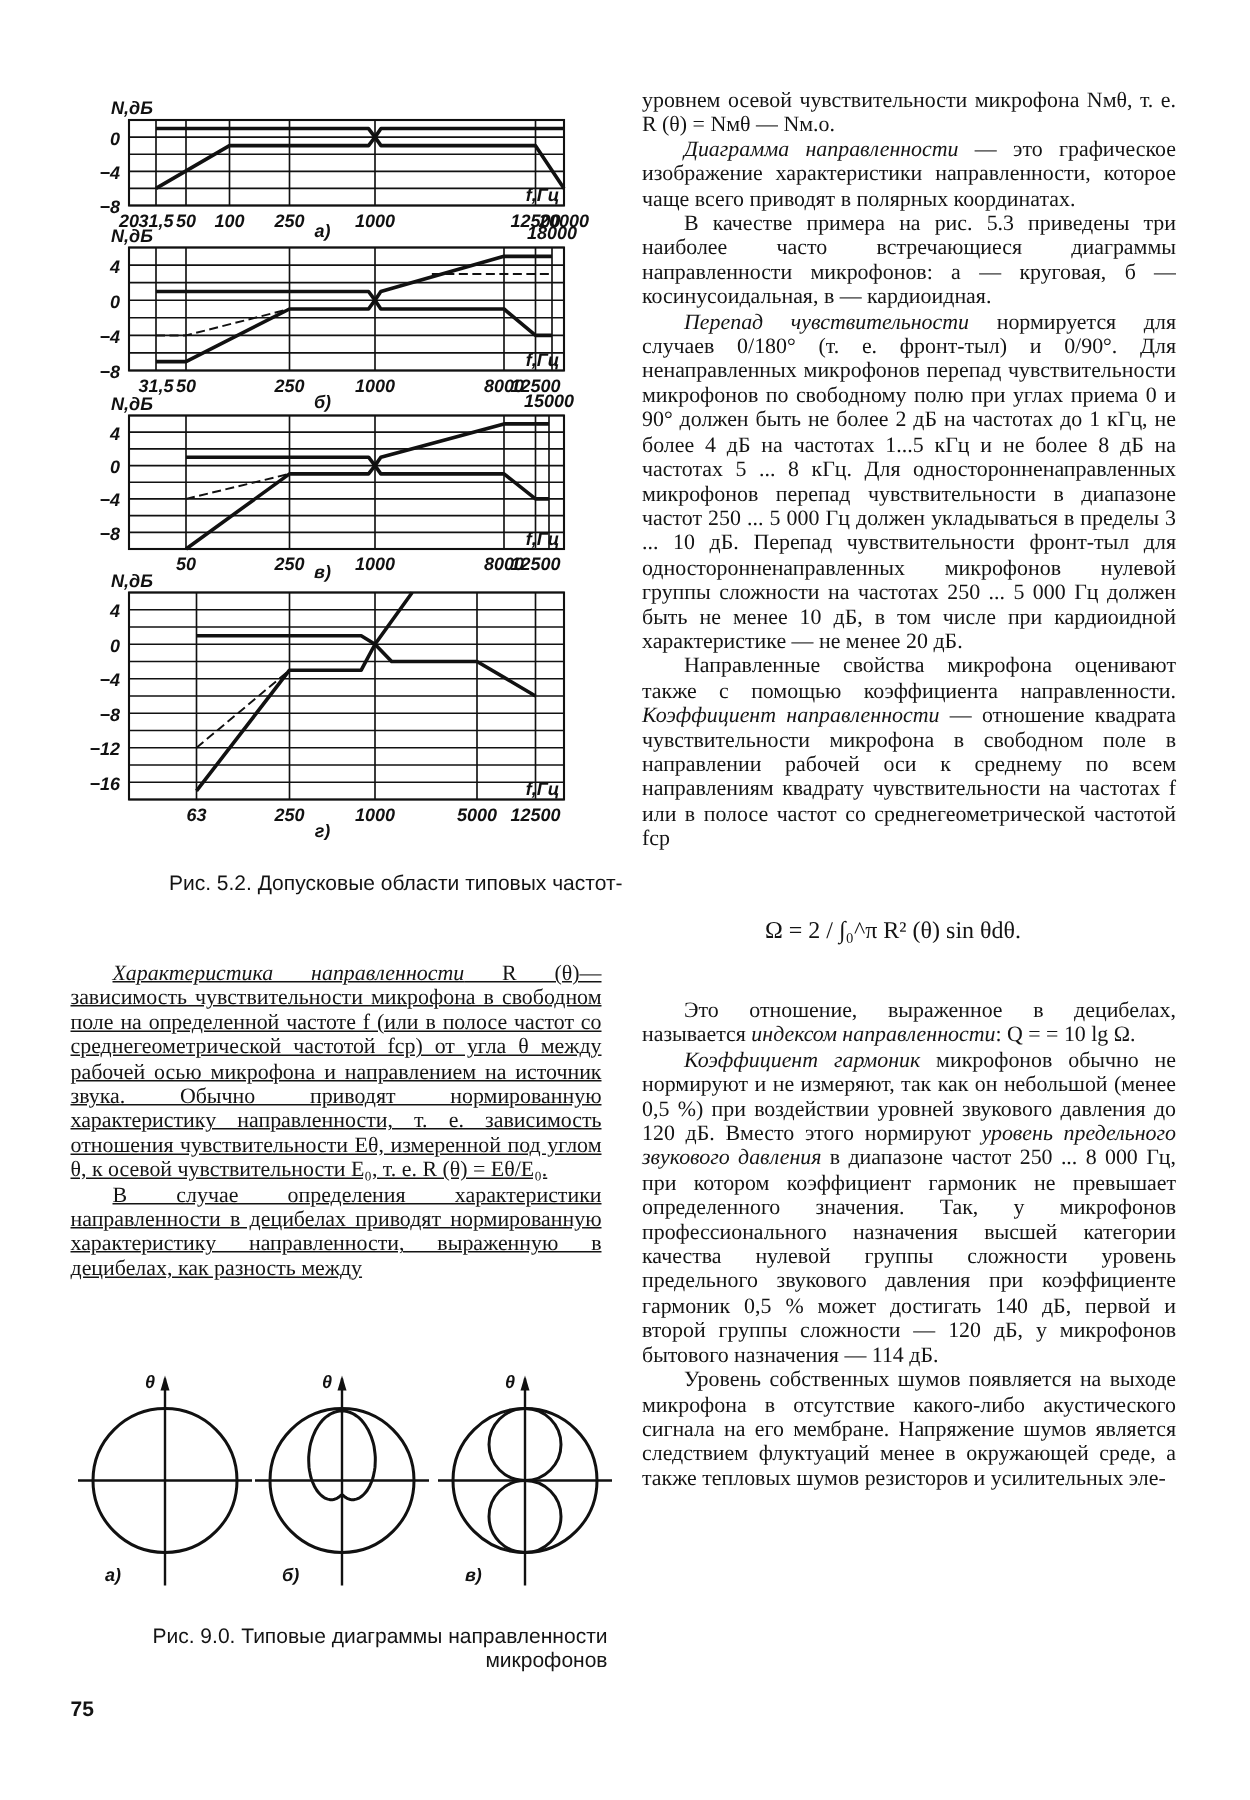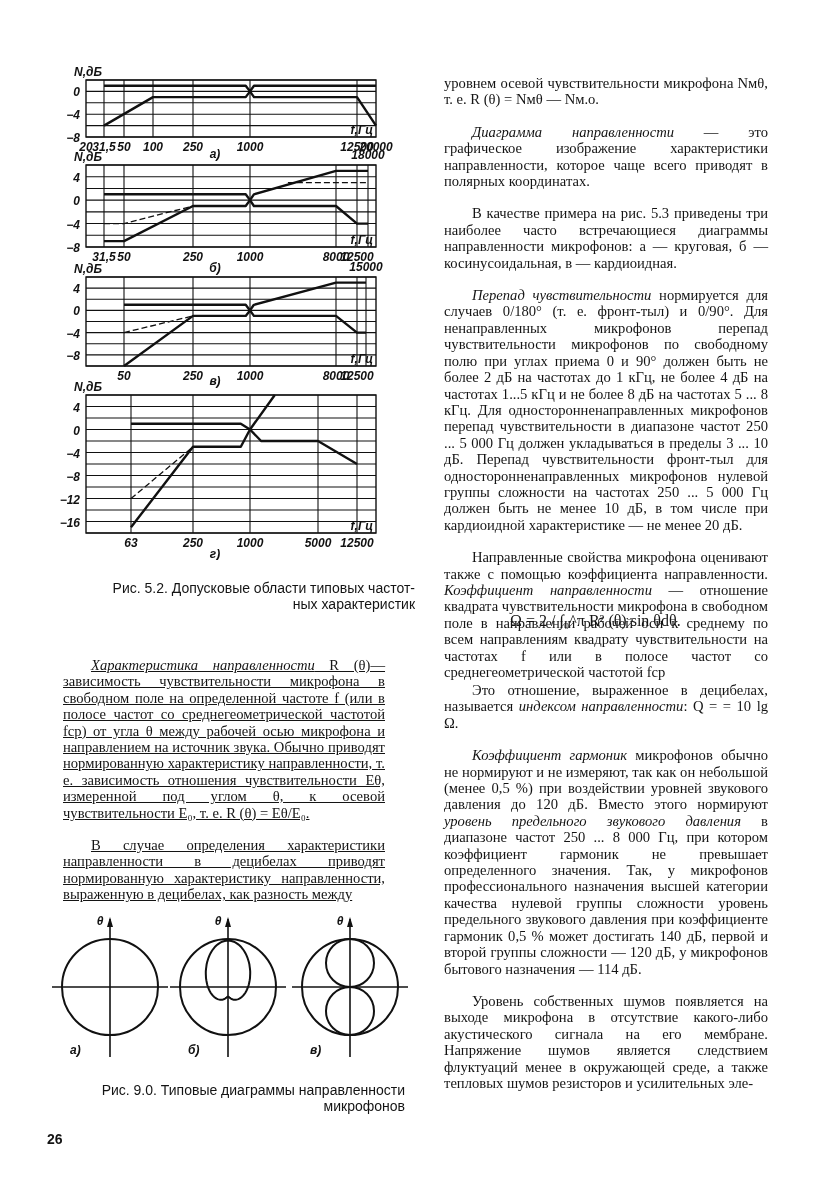--- a/index.html
+++ b/index.html
@@ -1,19 +1,19 @@
 <!DOCTYPE html>
 <html><head>
 <meta charset="utf-8">
 <style>
   html, body { margin: 0; padding: 0; }
   body { width: 833px; height: 1200px; background: #fff; position: relative; overflow: hidden; color: #141414; font-family: "Liberation Serif", serif; }
   .abs { position: absolute; }
   .col { position: absolute; font-size: 14.6px; line-height: 16.4px; text-align: justify; }
-  .col p { margin: 16px; text-indent: 0; }
+  .col p { margin: 0; text-indent: 0; }
   .col p.ind { text-indent: 28px; }
   .col i { font-style: italic; }
   .cap { position: absolute; font-family: "Liberation Sans", sans-serif; font-size: 14px; line-height: 16px; text-align: right; }
   .pageno { position: absolute; left: 47px; top: 1131px; font-family: "Liberation Sans", sans-serif; font-weight: bold; font-size: 14px; }
   svg text { font-family: "Liberation Sans", sans-serif; font-style: italic; font-weight: bold; }
   .formula { position: absolute; left: 510px; top: 612px; font-size: 16px; }
 </style>
 </head>
 <body>
 
@@ -146,21 +146,20 @@
     <text x="74" y="391" font-size="12" fill="#111">N,дБ</text>
     <text x="373" y="530" text-anchor="end" font-size="12" fill="#111">f,Гц</text>
     <text x="215" y="558" text-anchor="middle" font-size="12" fill="#111">г)</text>
     <path d="M131.0 423.8 L240.8 423.8 L250.0 429.5 L261.1 441.0 L318.0 441.0 L357.0 464.0" fill="none" stroke="#111" stroke-width="2.4" stroke-linejoin="round"></path>
     <path d="M131.0 527.3 L193.0 446.8 L240.8 446.8 L250.0 429.5 L274.8 395.0" fill="none" stroke="#111" stroke-width="2.4" stroke-linejoin="round"></path>
     <path d="M131.0 498.5 L193.0 446.8" fill="none" stroke="#111" stroke-width="1.3" stroke-linejoin="round" stroke-dasharray="6 3"></path>
   </svg>
 
 <div class="cap" style="left:45px;top:580px;width:370px;">
   <div>Рис. 5.2. Допусковые области типовых частот-</div>
-  <div>ных характеристик</div>
 </div>
 
 <div class="col" style="left:47px;top:641px;width:354px;text-decoration:underline;">
   <p class="ind"><i>Характеристика направленности</i><span> R (θ)— зависимость чувствительности микрофона в свободном поле на определенной частоте f (или в полосе частот со среднегеометрической частотой fср) от угла θ между рабочей осью микрофона и направлением на источник звука. Обычно приводят нормированную характеристику направленности, т. е. зависимость отношения чувствительности Eθ, измеренной под углом θ, к осевой чувствительности E₀, т. е. R (θ) = Eθ/E₀.</span></p>
   <p class="ind"><span>В случае определения характеристики направленности в децибелах приводят нормированную характеристику направленности, выраженную в децибелах, как разность между</span></p>
 </div>
 
 <svg class="abs" style="left:40px;top:895px" width="380" height="175" id="fig53">
     <line x1="12" x2="128" y1="92" y2="92" stroke="#111" stroke-width="1.6"></line>
     <line x1="70" x2="70" y1="162" y2="24" stroke="#111" stroke-width="1.6"></line>
@@ -183,21 +182,21 @@
     <text x="270" y="159" font-size="12" fill="#111">в)</text>
     <circle cx="310" cy="68" r="24" fill="none" stroke="#111" stroke-width="2"></circle>
     <circle cx="310" cy="116" r="24" fill="none" stroke="#111" stroke-width="2"></circle>
   </svg>
 
 <div class="cap" style="left:45px;top:1082px;width:360px;">
   <div>Рис. 9.0. Типовые диаграммы направленности</div>
   <div>микрофонов</div>
 </div>
 
-<div class="pageno">26</div>
+<div class="pageno">75</div>
 
 <div class="col" style="left:428px;top:59px;width:356px;">
   <p><span>уровнем осевой чувствительности микрофона Nмθ, т. е. R (θ) = Nмθ — Nм.о.</span></p>
   <p class="ind"><i>Диаграмма направленности</i><span> — это графическое изображение характеристики направленности, которое чаще всего приводят в полярных координатах.</span></p>
   <p class="ind"><span>В качестве примера на рис. 5.3 приведены три наиболее часто встречающиеся диаграммы направленности микрофонов: а — круговая, б — косинусоидальная, в — кардиоидная.</span></p>
   <p class="ind"><i>Перепад чувствительности</i><span> нормируется для случаев 0/180° (т. е. фронт-тыл) и 0/90°. Для ненаправленных микрофонов перепад чувствительности микрофонов по свободному полю при углах приема 0 и 90° должен быть не более 2 дБ на частотах до 1 кГц, не более 4 дБ на частотах 1...5 кГц и не более 8 дБ на частотах 5 ... 8 кГц. Для односторонненаправленных микрофонов перепад чувствительности в диапазоне частот 250 ... 5 000 Гц должен укладываться в пределы 3 ... 10 дБ. Перепад чувствительности фронт-тыл для односторонненаправленных микрофонов нулевой группы сложности на частотах 250 ... 5 000 Гц должен быть не менее 10 дБ, в том числе при кардиоидной характеристике — не менее 20 дБ.</span></p>
   <p class="ind"><span>Направленные свойства микрофона оценивают также с помощью коэффициента направленности. </span><i>Коэффициент направленности</i><span> — отношение квадрата чувствительности микрофона в свободном поле в направлении рабочей оси к среднему по всем направлениям квадрату чувствительности на частотах f или в полосе частот со среднегеометрической частотой fср</span></p>
 </div>
 
 <div class="formula">Ω = 2 / ∫₀^π R² (θ) sin θdθ.</div>

